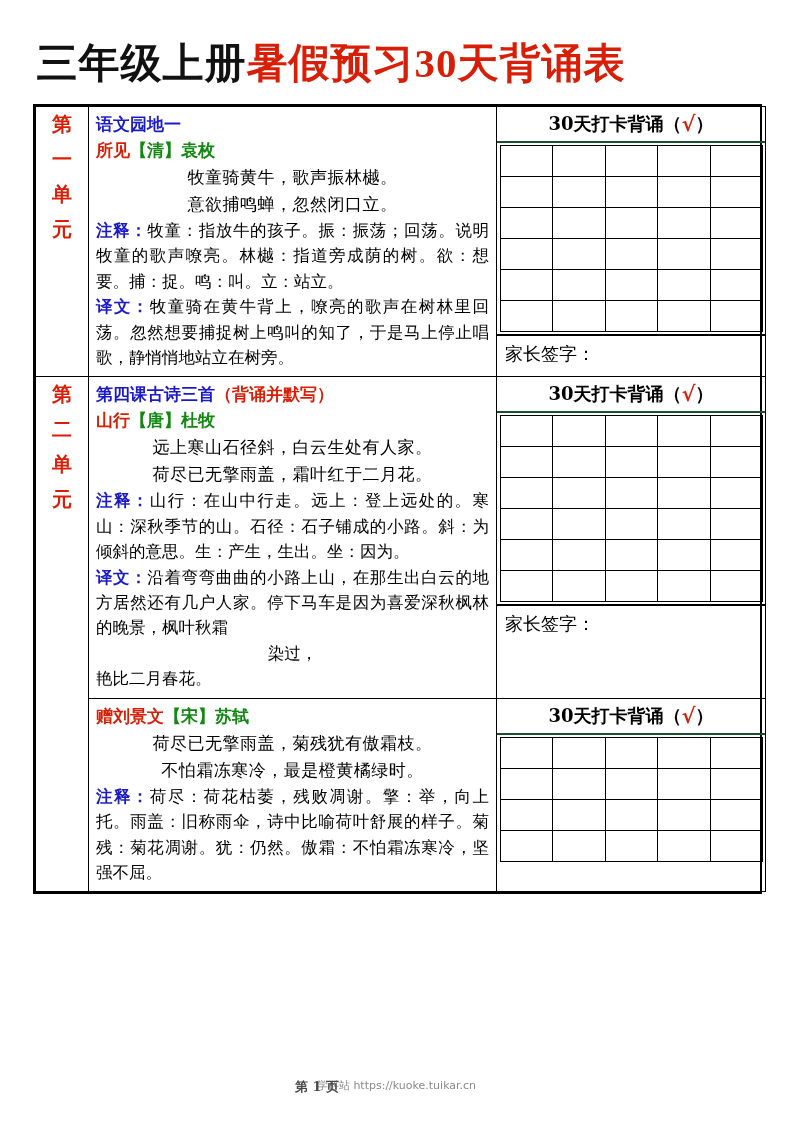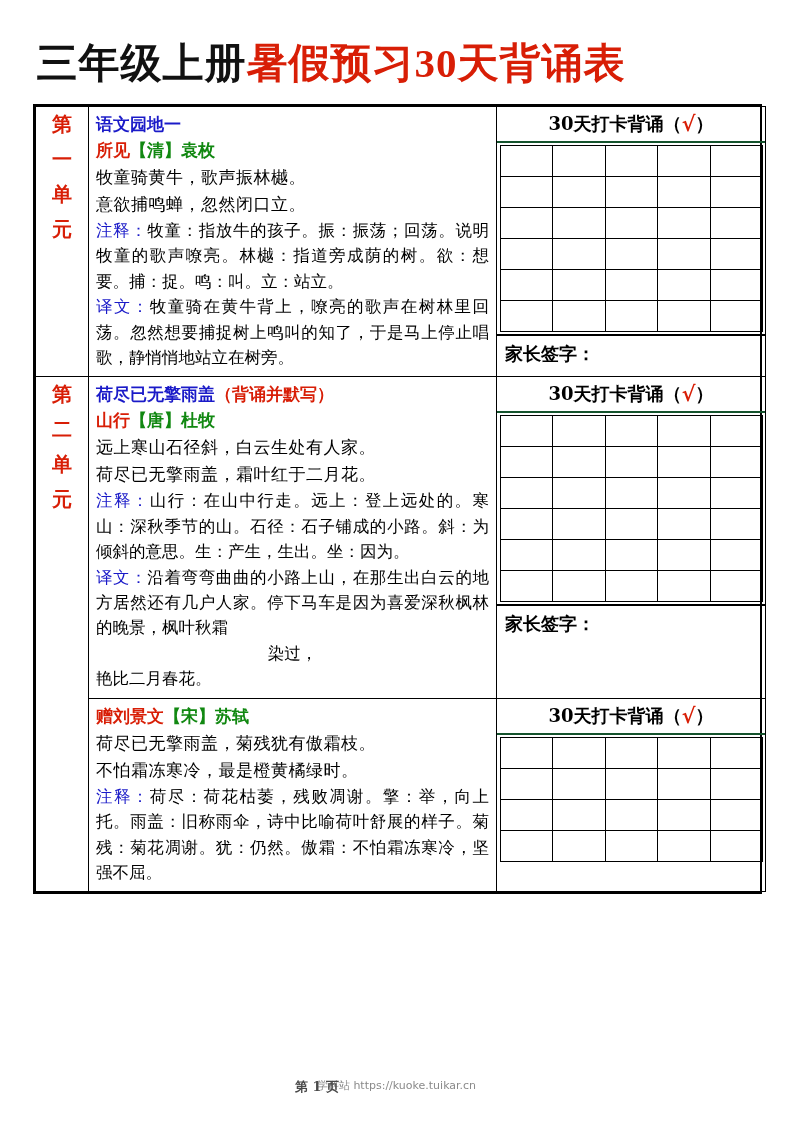--- a/index.html
+++ b/index.html
@@ -86,26 +86,27 @@
   .poem-title {
     text-align: left;
     font-weight: bold;
     font-size: 17px;
     line-height: 27px;
   }
   .pt-name   { color: #d81e06; }
   .pt-dyn    { color: #118811; }
   .pt-author { color: #118811; }
   .poem-line {
+    text-align: center;
     font-size: 17px;
     line-height: 27px;
     letter-spacing: 0.5px;
   }
   .para { text-align: justify; text-align-last: left; }
-  .para .tag { color: #1a1ac8; font-weight: normal; }
+  .para .tag { color: #1a1ac8; font-weight: bold; }
   .center-line { text-align: center; }
 
   
   .checkin-head {
     text-align: center;
     font-weight: bold;
     font-size: 18px;
     line-height: 28px;
     padding: 2px 0 3px 0;
     border-bottom: 2px solid #14532d;
@@ -124,21 +125,21 @@
     border-collapse: collapse;
     table-layout: fixed;
     width: 208px;
   }
   .grid td {
     border: 1px solid #000;
     height: 30px;
   }
   .sign-cell {
     border-top: 2px solid #000;
-    font-weight: bold;
+    font-weight: normal;
     font-size: 18px;
     padding: 6px 8px;
     font-family: "DejaVu Serif", serif;
   }
 
   
   .footer {
     position: absolute;
     left: 0;
     top: 1078px;
@@ -258,21 +259,21 @@
         <td class="unit-col" rowspan="2">
           <span class="u-char">第</span>
           <span class="u-char">二</span>
           <span class="u-char">单</span>
           <span class="u-char">元</span>
         </td>
 
         <td class="content-col">
           <div class="content-inner">
             <div class="lesson-head">
-              <span>荷尽已无擎雨盖</span><span class="paren-red">（背诵并默写）</span>
+              <span>第四课古诗三首</span><span class="paren-red">（背诵并默写）</span>
             </div>
             <div class="poem-title">
               <span class="pt-name">山行</span><span class="pt-dyn">【唐】</span><span class="pt-author">杜牧</span>
             </div>
             <div class="poem-line">远上寒山石径斜，白云生处有人家。</div>
             <div class="poem-line">荷尽已无擎雨盖，霜叶红于二月花。</div>
             <div class="para">
               <span class="tag">注释：</span><span>山行：在山中行走。远上：登上远处的。寒山：深秋季节的山。石径：石子铺成的小路。斜：为倾斜的意思。生：产生，生出。坐：因为。</span>
             </div>
             <div class="para">

